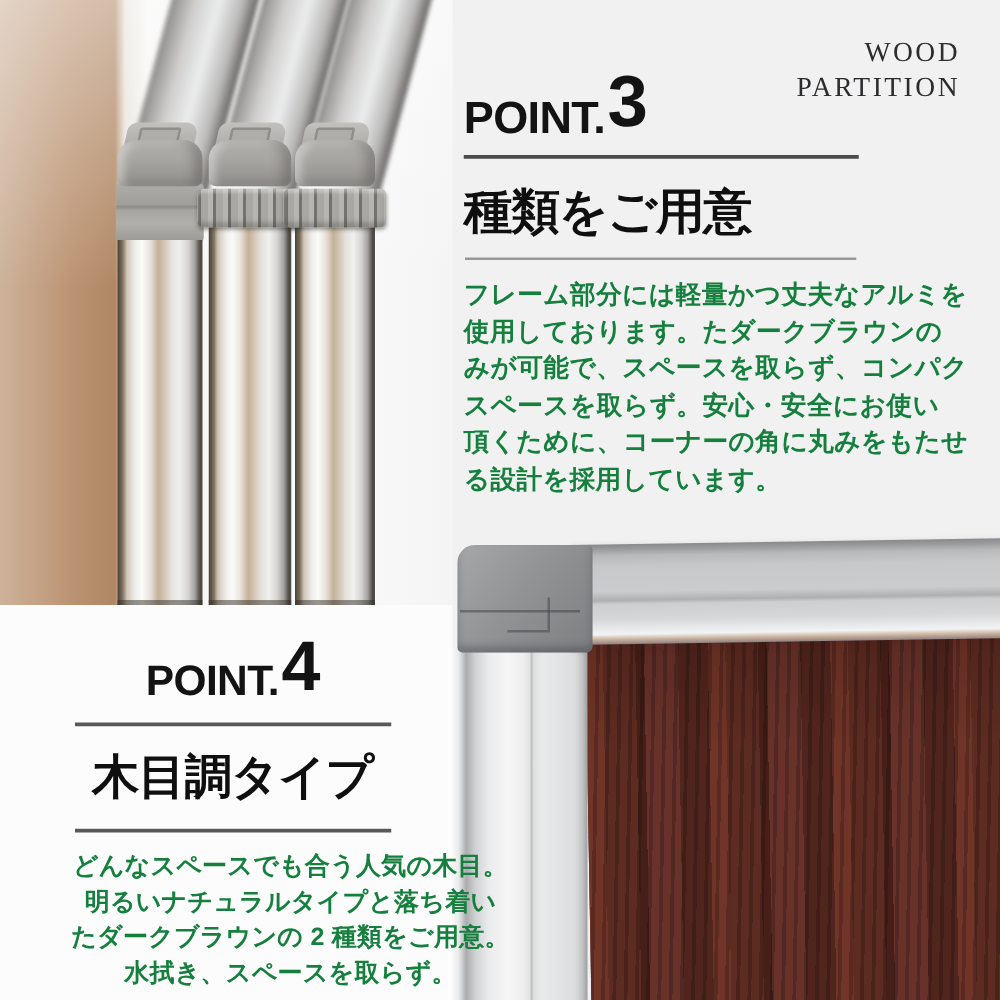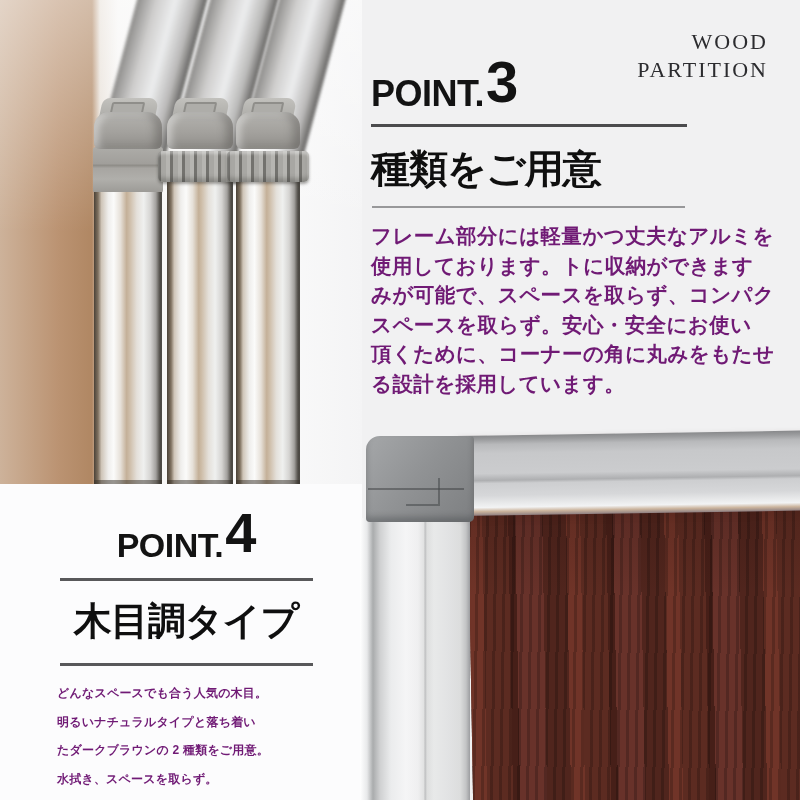--- a/index.html
+++ b/index.html
@@ -117,23 +117,23 @@
   .pt4-row .pt-label{font-size:34px;}
   .pt4-row .pt-num{font-size:56px;}
   .rule{position:absolute;}
   .rule.r1{left:371px;top:124px;width:316px;height:3px;background:#4b4b4d;}
   .rule.r2{left:372px;top:206px;width:313px;height:2px;background:#98989a;}
   .rule.r3{left:60px;top:578px;width:253px;height:3px;background:#58585a;}
   .rule.r4{left:60px;top:663px;width:253px;height:3px;background:#58585a;}
   .sec-title{position:absolute;font-weight:700;color:#0f0f0f;letter-spacing:-1px;}
   .title3{left:371px;top:142px;font-size:39px;}
   .title4{left:58px;top:596px;width:256px;text-align:center;font-size:38px;}
-  .body-block{position:absolute;font-weight:600;color:#701a75;}
+  .body-block{position:absolute;font-weight:600;color:#15803d;}
   .body3{left:371px;top:221px;font-size:20.5px;line-height:29.5px;letter-spacing:0.4px;}
-  .body4{left:57px;top:679px;font-size:12px;line-height:28.6px;letter-spacing:0.2px;}
+  .body4{left:57px;top:679px;font-size:20px;line-height:28.6px;letter-spacing:0.2px;text-align:center;}
   .body-line{white-space:nowrap;}
 </style>
 </head>
 <body>
 
 <div class="page">
 
   <div class="lower-left-bg"></div>
 
   <div class="photo-left">
@@ -180,21 +180,21 @@
 
   <div class="pt-row pt3-row">
     <span class="pt-label">POINT.</span>
       <span class="pt-num">3</span>
   </div>
   <div class="rule r1"></div>
   <div class="sec-title title3">種類をご用意</div>
   <div class="rule r2"></div>
   <div class="body-block body3">
     <div class="body-line">フレーム部分には軽量かつ丈夫なアルミを</div>
-    <div class="body-line">使用しております。トに収納ができます</div>
+    <div class="body-line">使用しております。たダークブラウンの</div>
     <div class="body-line">みが可能で、スペースを取らず、コンパク</div>
     <div class="body-line">スペースを取らず。安心・安全にお使い</div>
     <div class="body-line">頂くために、コーナーの角に丸みをもたせ</div>
     <div class="body-line">る設計を採用しています。</div>
   </div>
 
   <div class="pt-row pt4-row">
     <span class="pt-label">POINT.</span>
       <span class="pt-num">4</span>
   </div>

